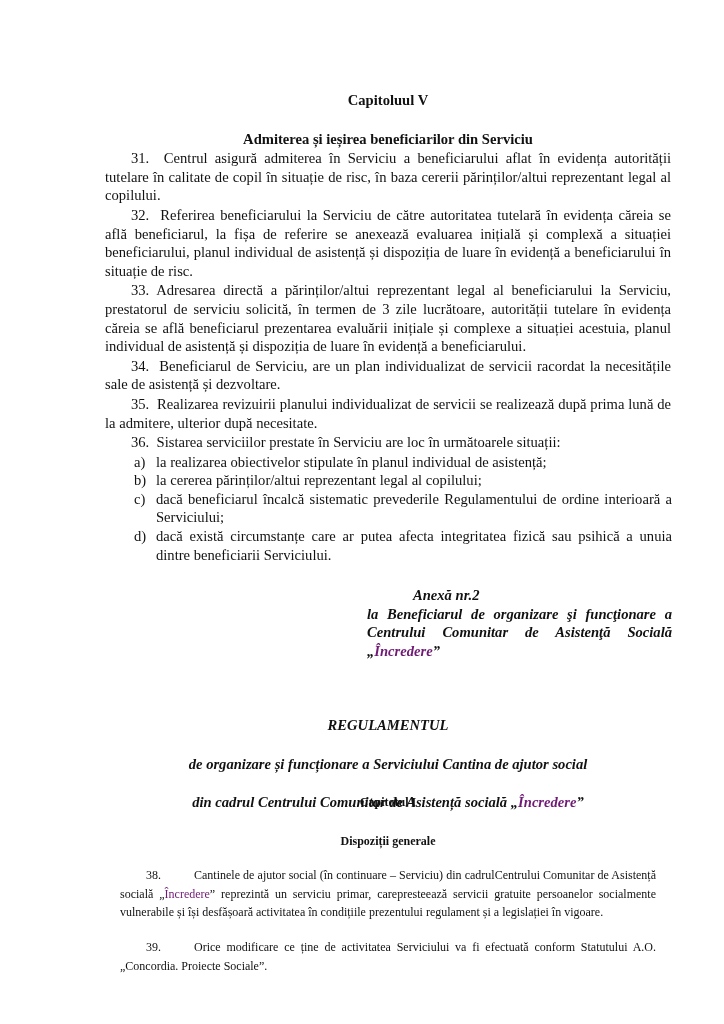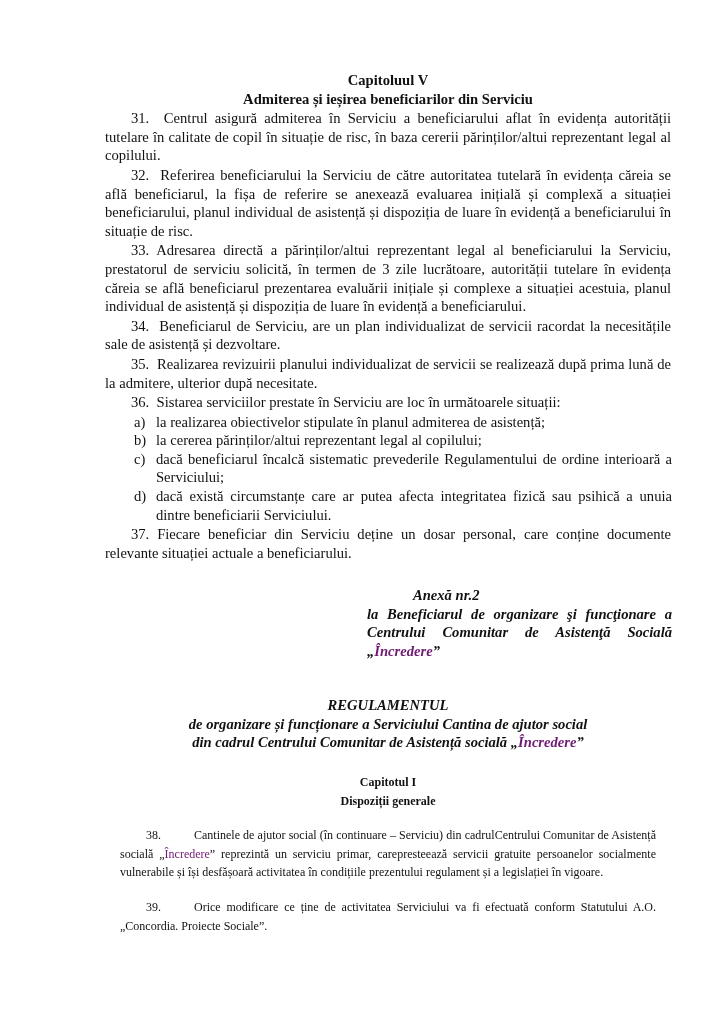--- a/index.html
+++ b/index.html
@@ -1,20 +1,20 @@
 <!DOCTYPE html>
 <html><head>
 <meta charset="utf-8">
 <style>
   html, body { margin: 0; padding: 0; background: #ffffff; }
   body { width: 724px; height: 1024px; position: relative; overflow: hidden;
          font-family: "Liberation Serif", "DejaVu Serif", serif; color: #111; }
   .page { position: absolute; left: 104px; top: 71px; width: 568px;
           font-size: 14.6px; line-height: 18.6px; }
-  .center { text-align: center; font-weight: bold; }
+  .center { text-align: center; font-weight: bold; margin-top: 20px; }
   .p { text-align: justify; text-indent: 26px; margin: 1px; }
   .list { margin: 0; padding: 0; list-style: none; }
   .li { position: relative; padding-left: 52px; text-align: justify; }
   .li .lbl { position: absolute; left: 30px; }
   .red { color: #701a75; }
   .annex { position: absolute; left: 367px; top: 586px; width: 305px;
            font-style: italic; font-size: 14.6px; line-height: 18.6px; font-weight: bold; }
   .annex .t { text-indent: 46px; }
   .annex .j { text-align: justify; text-align-last: justify; }
   .reg { position: absolute; left: 104px; top: 696px; width: 568px;
@@ -32,27 +32,26 @@
   <div class="center">Admiterea și ieșirea beneficiarilor din Serviciu</div>
 
   <p class="p"><span>31.</span>&nbsp; <span>Centrul asigură admiterea în Serviciu a beneficiarului aflat în evidența autorității tutelare în calitate de copil în situație de risc, în baza cererii părinților/altui reprezentant legal al copilului.</span></p>
   <p class="p"><span>32.</span>&nbsp; <span>Referirea beneficiarului la Serviciu de către autoritatea tutelară în evidența căreia se află beneficiarul, la fișa de referire se anexează evaluarea inițială și complexă a situației beneficiarului, planul individual de asistență și dispoziția de luare în evidență a beneficiarului în situație de risc.</span></p>
   <p class="p"><span>33.</span> <span>Adresarea directă a părinților/altui reprezentant legal al beneficiarului la Serviciu, prestatorul de serviciu solicită, în termen de 3 zile lucrătoare, autorității tutelare în evidența căreia se află beneficiarul prezentarea evaluării inițiale și complexe a situației acestuia, planul individual de asistență și dispoziția de luare în evidență a beneficiarului.</span></p>
   <p class="p"><span>34.</span>&nbsp; <span>Beneficiarul de Serviciu, are un plan individualizat de servicii racordat la necesitățile sale de asistență și dezvoltare.</span></p>
   <p class="p"><span>35.</span>&nbsp; <span>Realizarea revizuirii planului individualizat de servicii se realizează după prima lună de la admitere, ulterior după necesitate.</span></p>
   <p class="p"><span>36.</span>&nbsp; <span>Sistarea serviciilor prestate în Serviciu are loc în următoarele situații:</span></p>
 
   <div class="list">
-    <div class="li"><span class="lbl">a)</span><span>la realizarea obiectivelor stipulate în planul admiterea de asistență;</span></div>
+    <div class="li"><span class="lbl">a)</span><span>la realizarea obiectivelor stipulate în planul individual de asistență;</span></div>
     <div class="li"><span class="lbl">b)</span><span>la cererea părinților/altui reprezentant legal al copilului;</span></div>
     <div class="li"><span class="lbl">c)</span><span>dacă beneficiarul încalcă sistematic prevederile Regulamentului de ordine interioară a Serviciului;</span></div>
     <div class="li"><span class="lbl">d)</span><span>dacă există circumstanțe care ar putea afecta integritatea fizică sau psihică a unuia dintre beneficiarii Serviciului.</span></div>
   </div>
 
-  <p class="p"><span>37.</span> <span>Fiecare beneficiar din Serviciu deține un dosar personal, care conține documente relevante situației actuale a beneficiarului.</span></p>
 </div>
 
 <div class="annex">
   <div class="t">Anexă nr.2</div>
   <div class="j">la Beneficiarul de organizare şi funcţionare a</div>
   <div class="j">Centrului Comunitar de Asistenţă Socială</div>
   <div><span>„</span><span class="red">Încredere</span><span>”</span></div>
 </div>
 
 <div class="reg">

